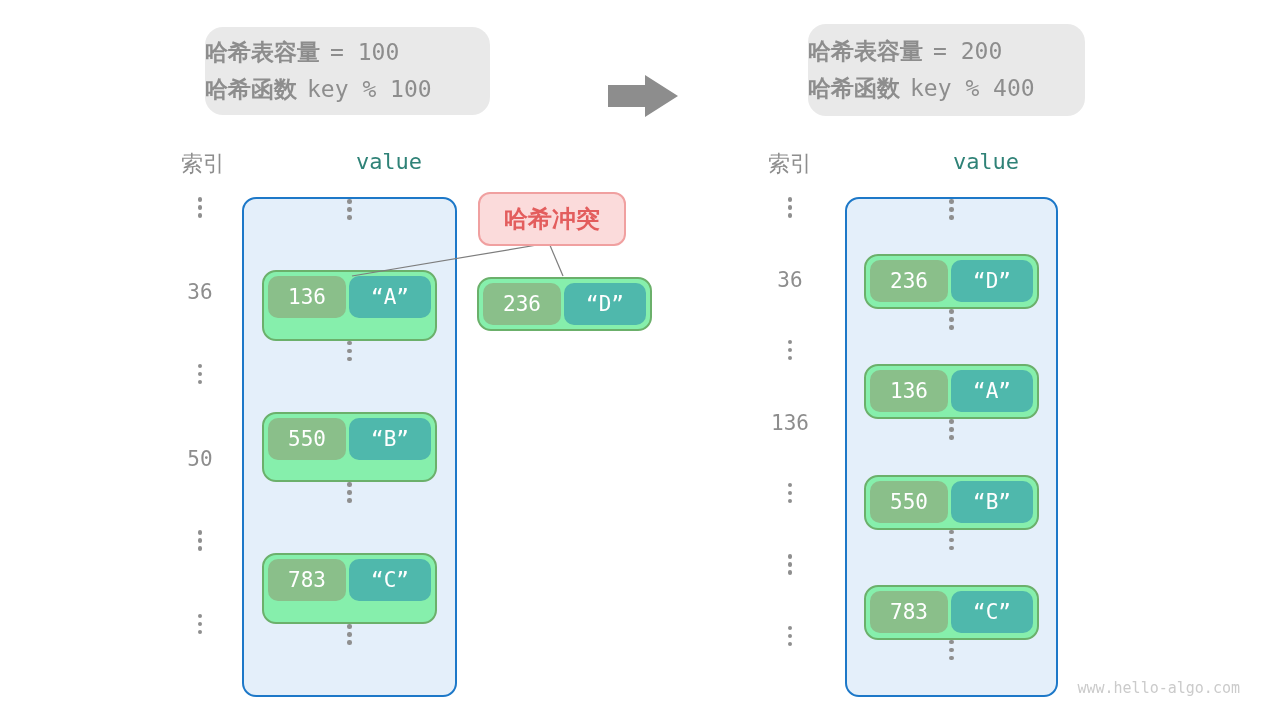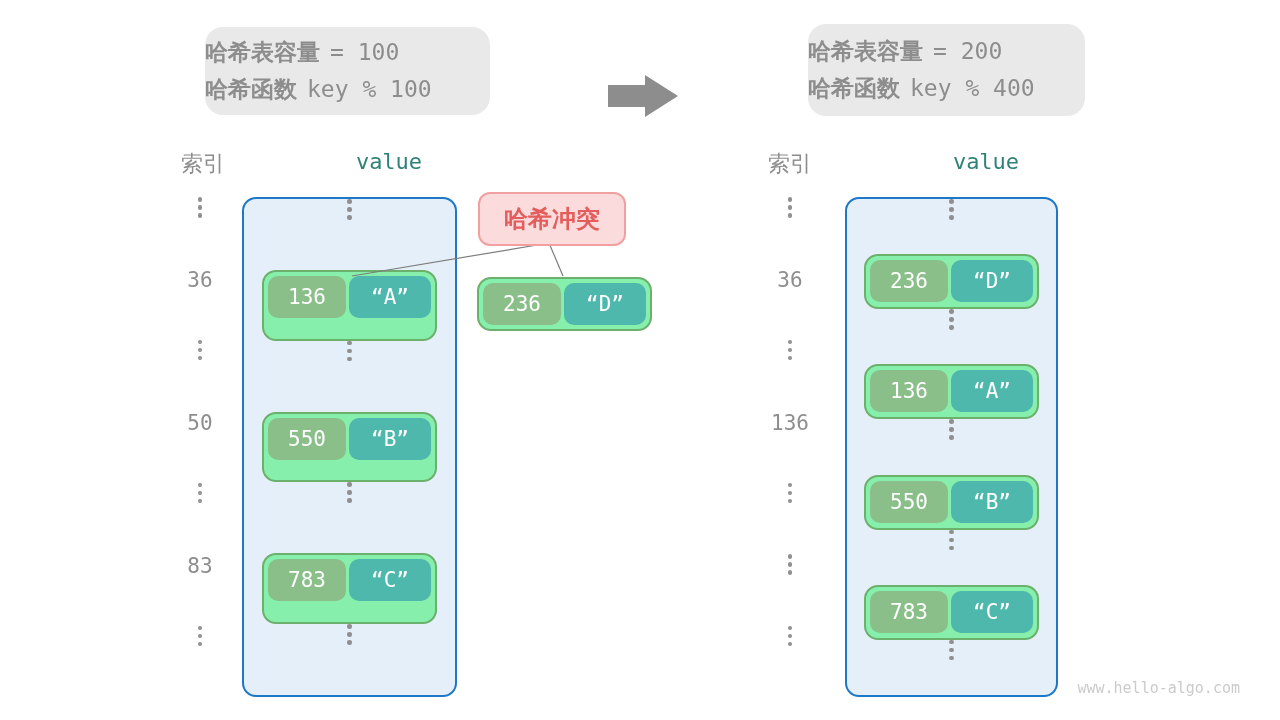--- a/index.html
+++ b/index.html
@@ -145,23 +145,20 @@
         <span class="index-label">50</span>
       </div>
       <div class="trow">
         <div class="dots">
           <span></span>
           <span></span>
           <span></span>
         </div>
       </div>
       <div class="trow">
-        <span class="index-label">83</span>
-      </div>
-      <div class="trow">
         <div class="dots">
           <span></span>
           <span></span>
           <span></span>
         </div>
       </div>
     </div>
   <div class="bucket left">
       <div class="trow">
         <div class="dots">

